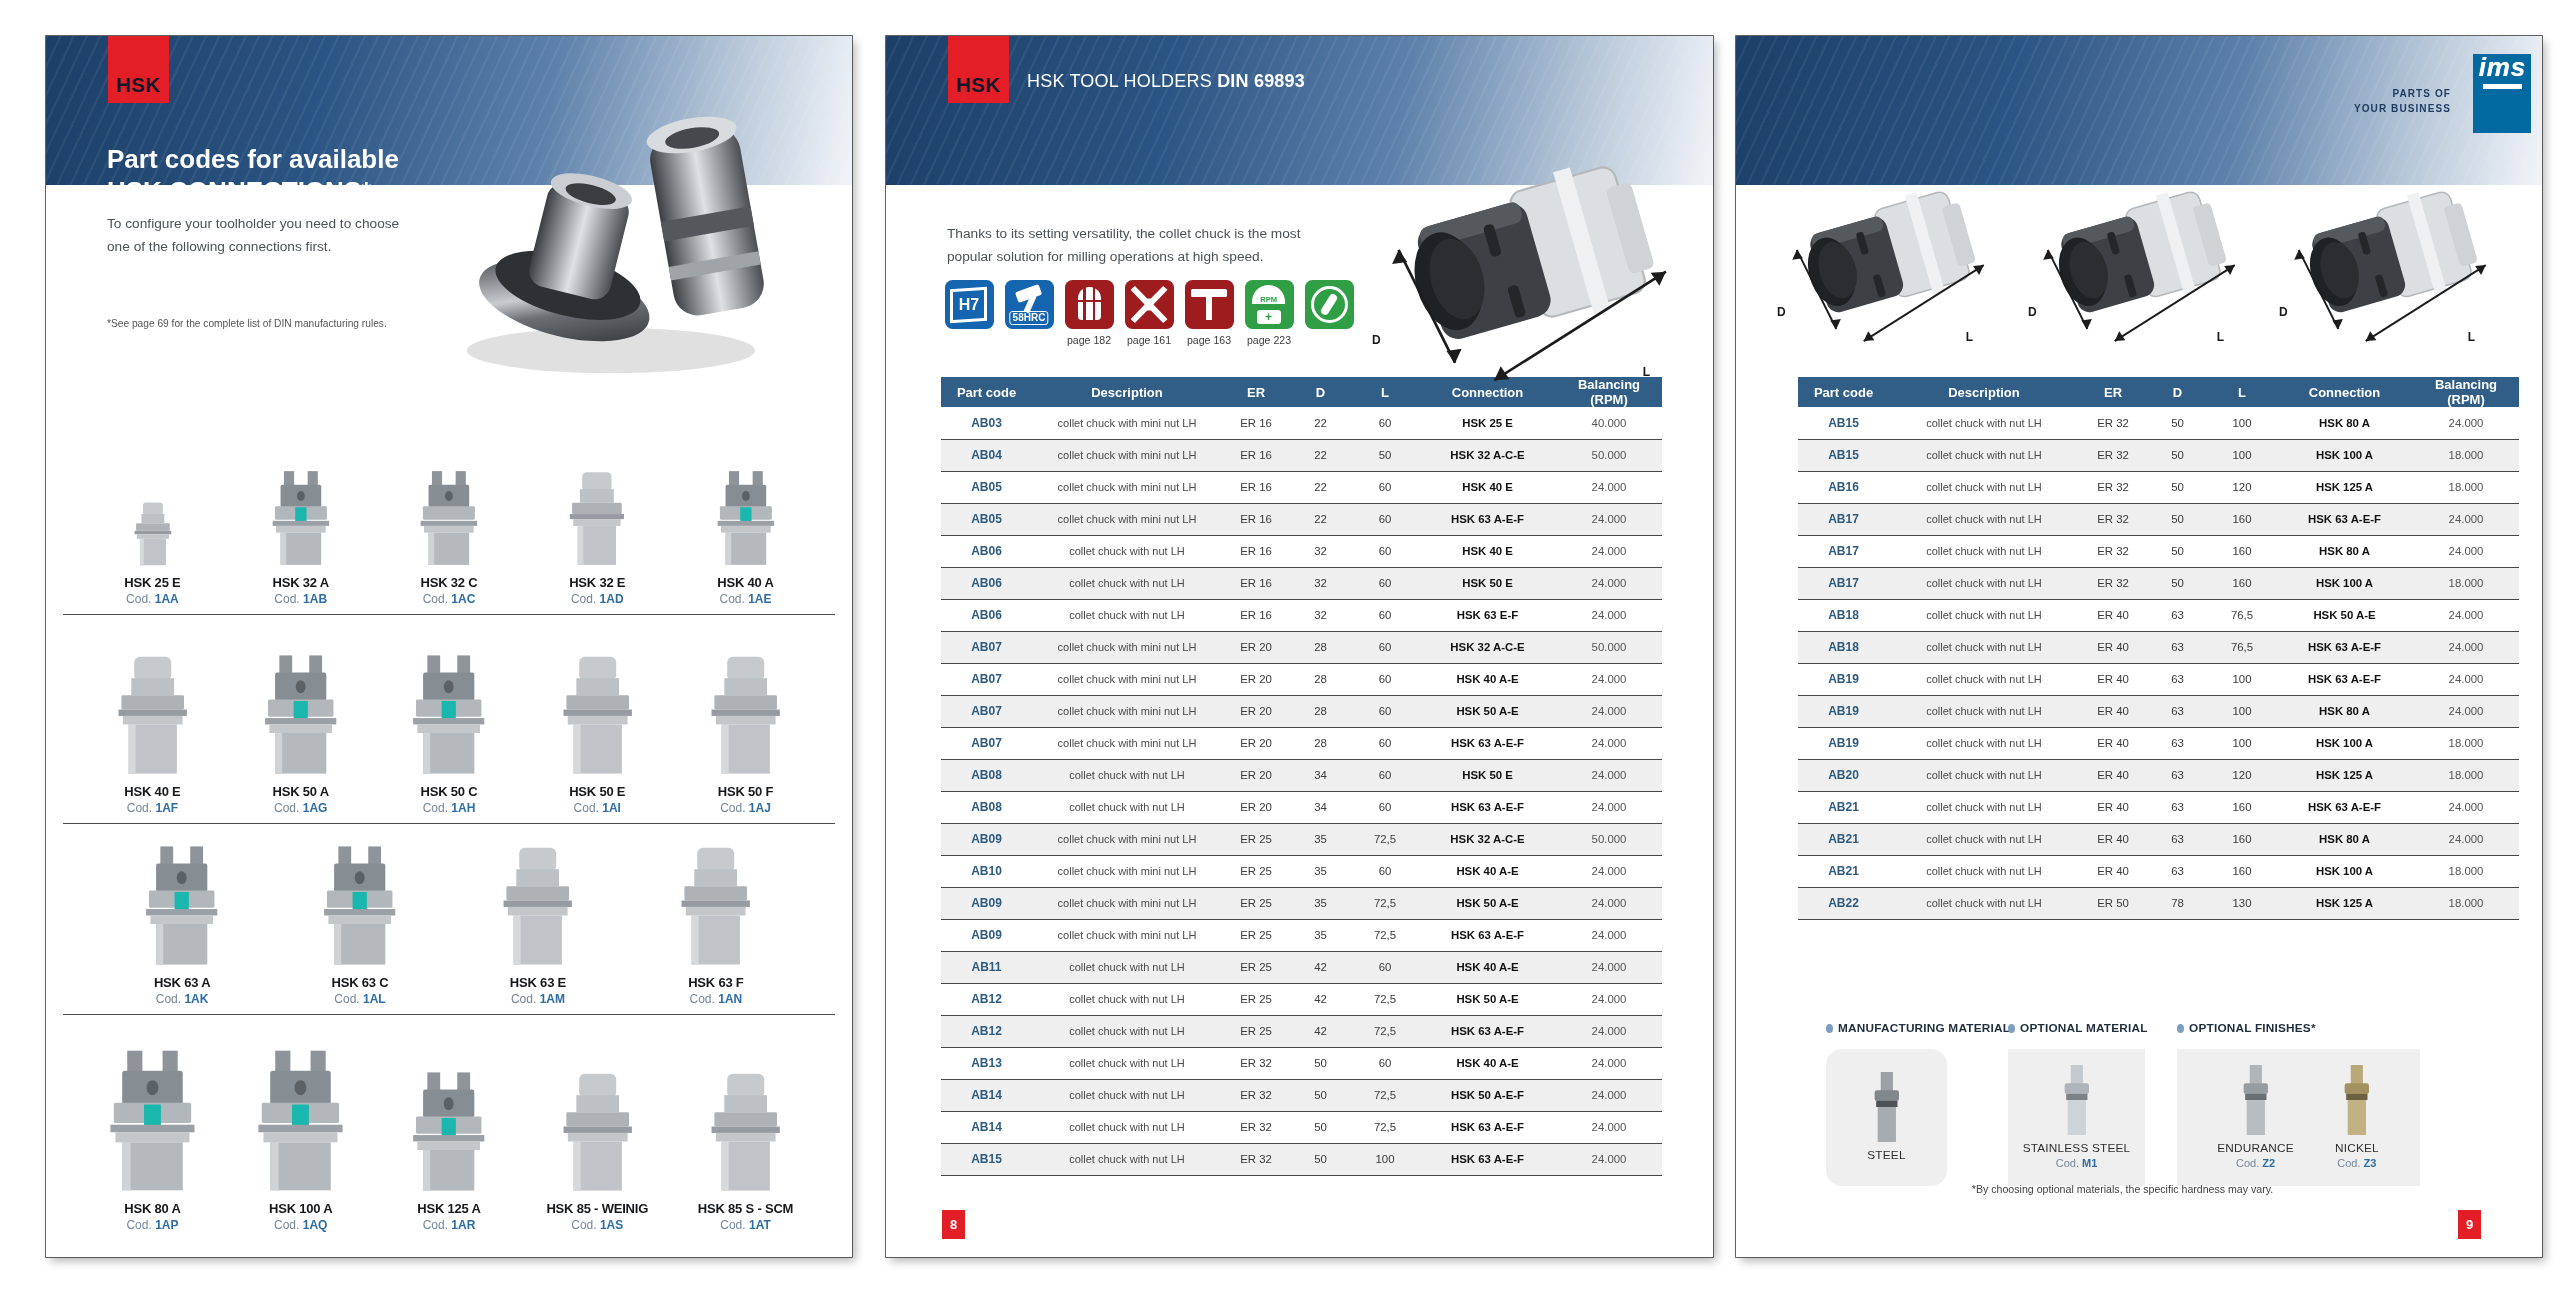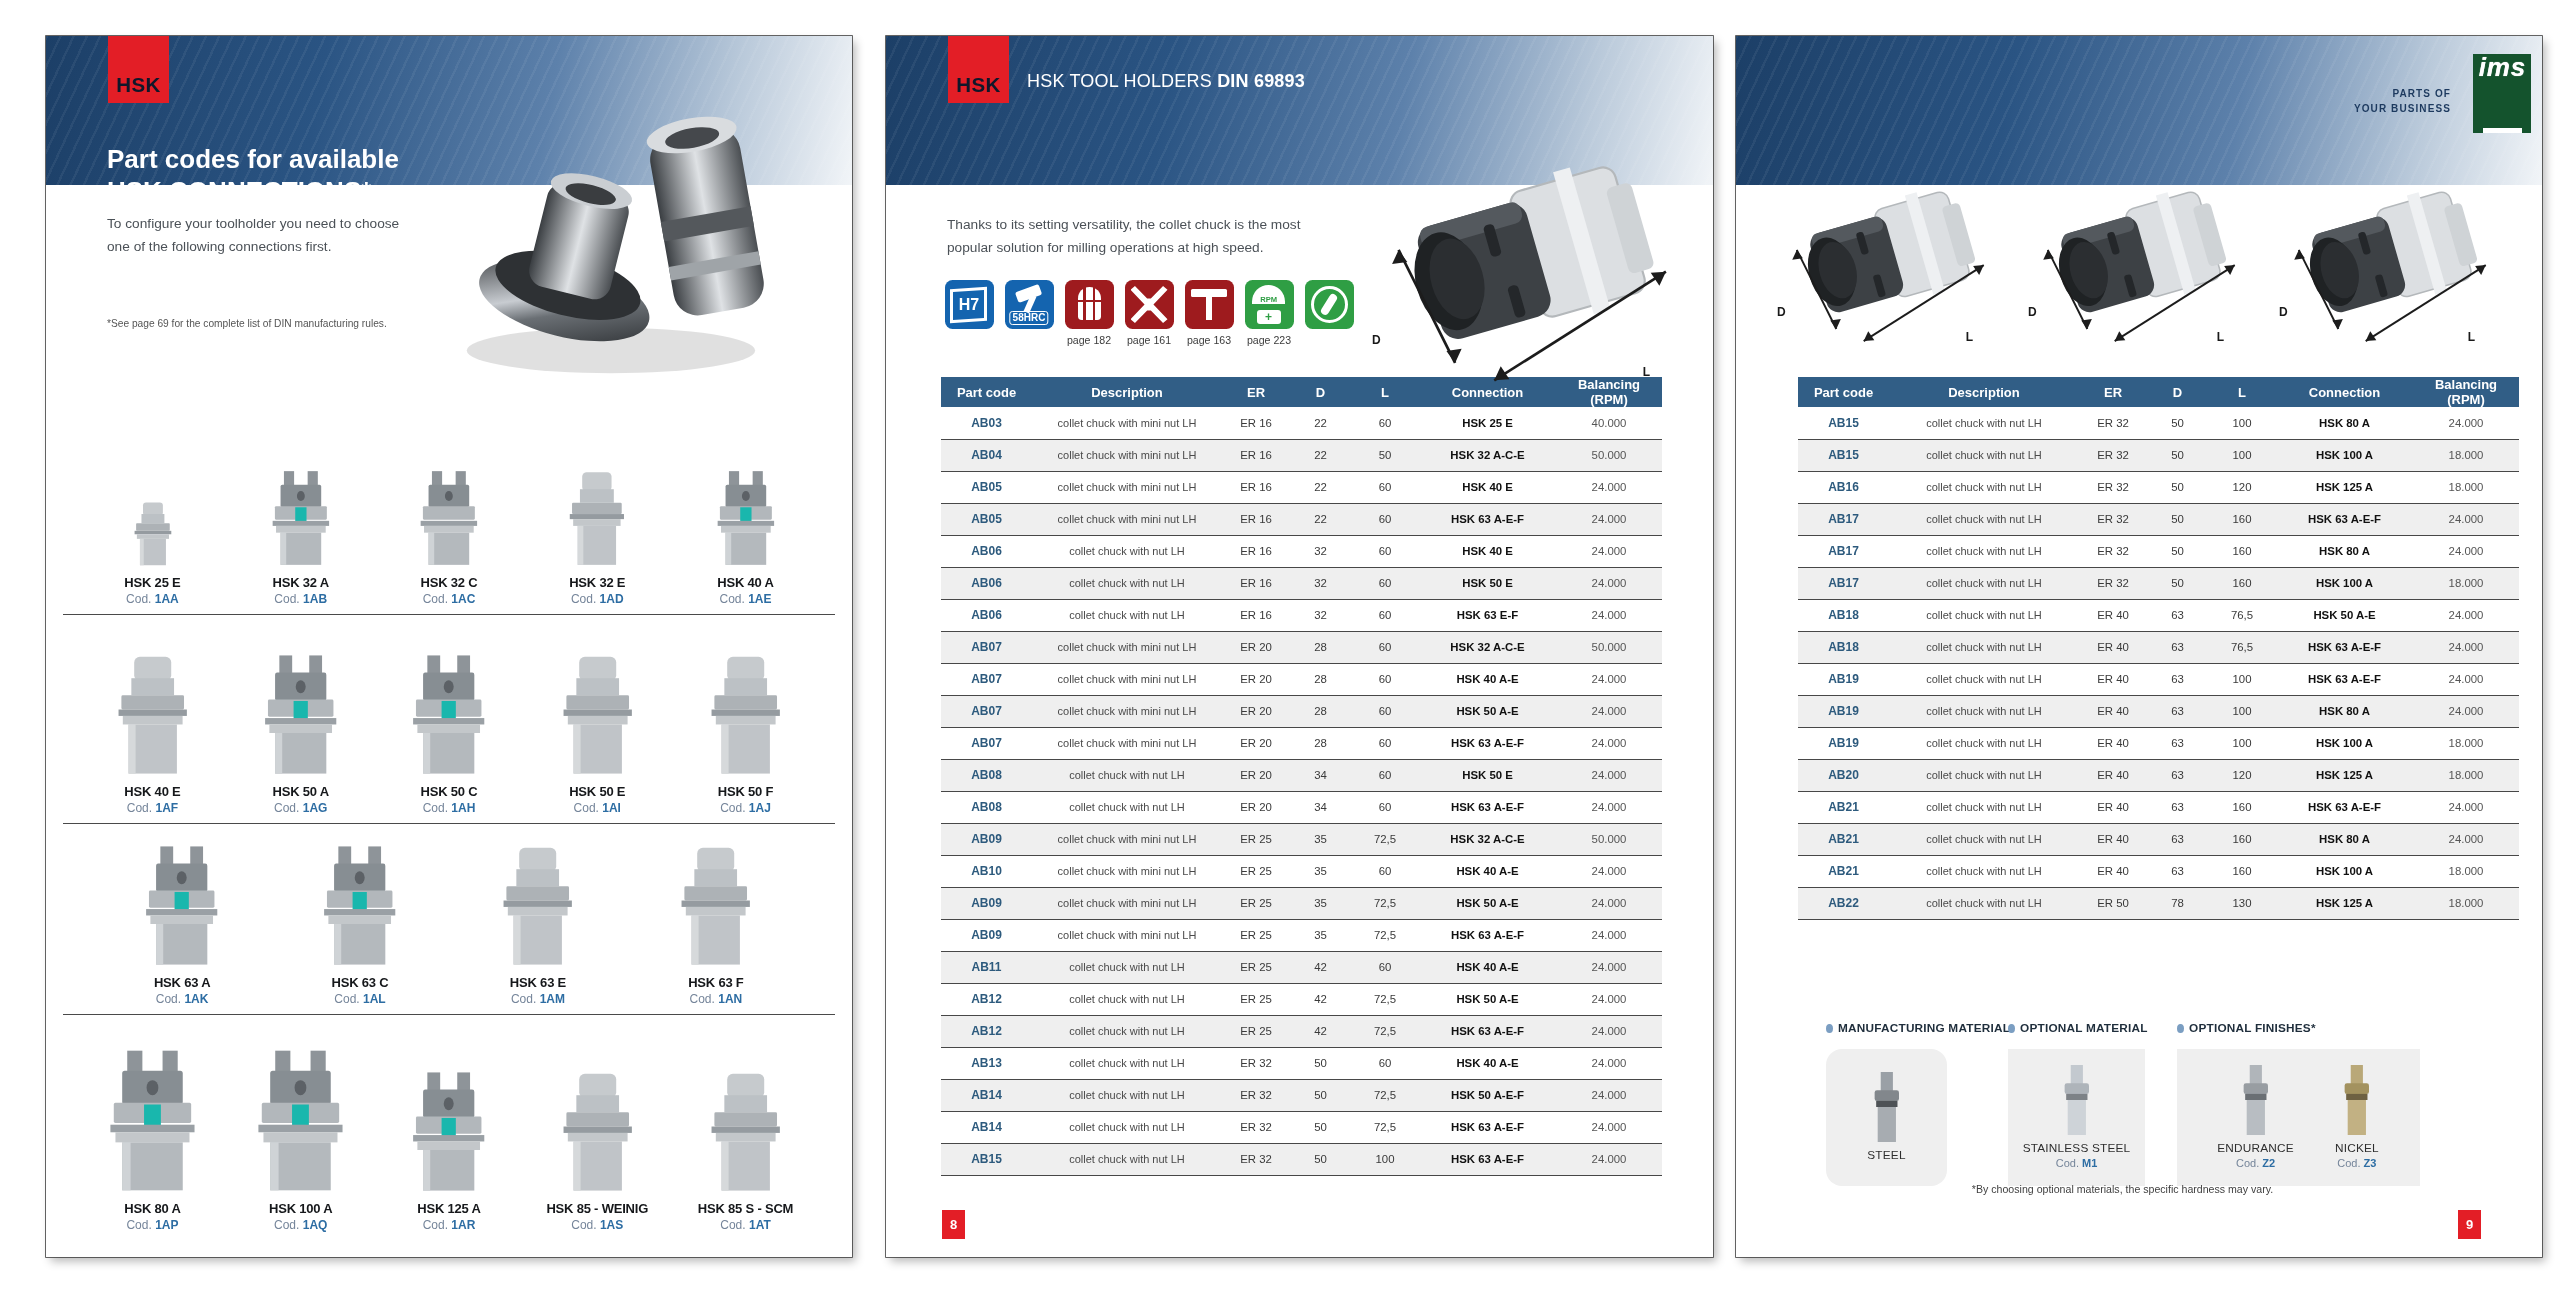--- a/index.html
+++ b/index.html
@@ -19,21 +19,21 @@
     background:linear-gradient(100deg,#1c3f67 0%,#2a5483 34%,#5d81ab 62%,#b9c9da 84%,#f2f5f8 100%);}
   .banner::after{content:"";position:absolute;inset:0;
     background:repeating-linear-gradient(115deg,rgba(255,255,255,.06) 0 2.3px,transparent 2.3px 12px);}
   .hsk-badge{position:absolute;left:62px;top:0;width:61px;height:67px;background:#e31e26;
     display:flex;align-items:flex-end;justify-content:center;padding-bottom:6px;z-index:3;}
   .hsk-badge span{color:#0f172a;font-weight:bold;font-size:20.5px;letter-spacing:0.4px;}
   .kicker{position:absolute;left:141px;top:35px;color:#fff;font-size:18px;letter-spacing:0.2px;z-index:3;}
   .kicker b{font-weight:bold;}
 
   .body-text{position:absolute;left:61px;top:176px;font-size:13.7px;line-height:1.7;color:#4b5157;margin:0;z-index:2;}
-  #page-mid .body-text{top:177px;width:383px;}
+  #page-mid .body-text{top:186px;width:383px;}
   .footnote{position:absolute;left:61px;top:282px;font-size:10.2px;color:#555;margin:0;}
 
   
   .hero-photo{position:absolute;left:413px;top:64px;width:357px;height:296px;z-index:2;}
 
   
   .prod-grid{position:absolute;left:16.7px;right:16.7px;top:388px;}
   .prod-row{display:flex;justify-content:space-evenly;align-items:stretch;padding:10.6px 6px 7.6px;}
   .prod-row:not(:last-child){border-bottom:1.5px solid #4a4a4a;}
   .row-1{height:191px;} .row-2{height:209px;} .row-3{height:191px;} .row-4{height:225px;}
@@ -98,22 +98,22 @@
 
   
   .page-num{position:absolute;width:23px;height:29px;background:#e31e26;color:#fff;display:flex;
     align-items:center;justify-content:center;font-size:13px;font-weight:bold;}
   #page-mid .page-num{left:56px;top:1174px;}
   #page-right .page-num{left:722px;top:1174px;}
 
   
   .brand-text{position:absolute;right:91px;top:50px;text-align:right;color:#1d3a5f;font-weight:bold;
     font-size:10px;letter-spacing:1.1px;line-height:1.5;z-index:3;}
-  .ims-logo{position:absolute;right:10.6px;top:18px;width:58px;height:79px;background:#14532d;z-index:3;
-    display:flex;flex-direction:column;align-items:center;justify-content:space-between;gap:3.8px;}
+  .ims-logo{position:absolute;right:10.6px;top:18px;width:58px;height:79px;background:#0369a1;z-index:3;
+    display:flex;flex-direction:column;align-items:center;justify-content:flex-start;gap:3.8px;}
   .ims-logo .ims-word{color:#fff;font-size:26px;font-weight:bold;font-style:italic;letter-spacing:0.8px;
     text-shadow:0 0 0.8px #fff;line-height:1;}
   .ims-logo .ims-bar{width:39px;height:5.3px;background:#fff;}
 
   
   .mat-col{position:absolute;}
   #mat-col1{left:90px;top:985px;width:140px;}
   #mat-col2{left:272px;top:985px;width:159px;}
   #mat-col3{left:441px;top:985px;width:250px;}
   .mat-label{display:flex;align-items:center;gap:5.3px;font-size:11.8px;font-weight:bold;color:#1f2e3c;

